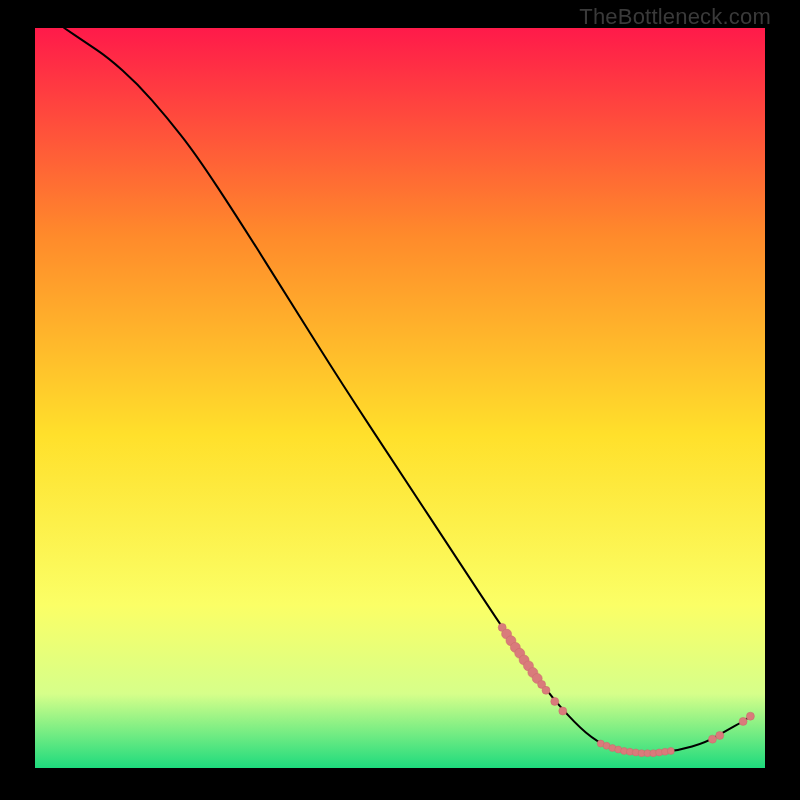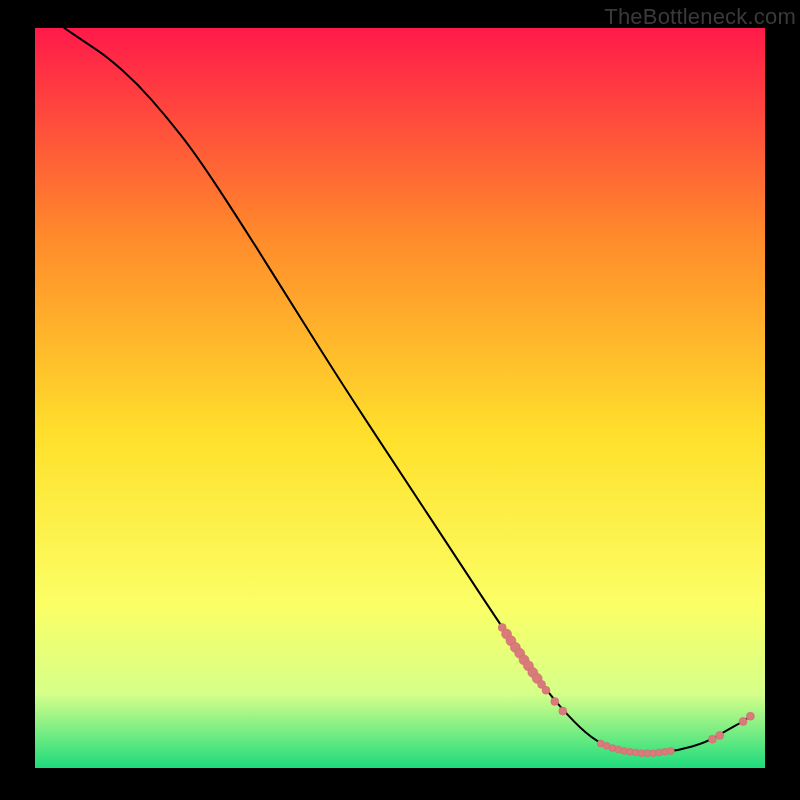--- a/index.html
+++ b/index.html
@@ -7,21 +7,21 @@
     width: 800px;
     height: 800px;
     background: #000;
     position: relative;
     font-family: Arial, Helvetica, sans-serif;
     overflow: hidden;
   }
   .watermark {
     position: absolute;
     top: 4px;
-    right: 4px;
+    right: 29px;
     color: #3a3a3a;
     font-size: 22px;
     font-weight: 500;
     letter-spacing: 0.2px;
     z-index: 10;
   }
   .plot-area {
     position: absolute;
     left: 35px;
     top: 28px;

